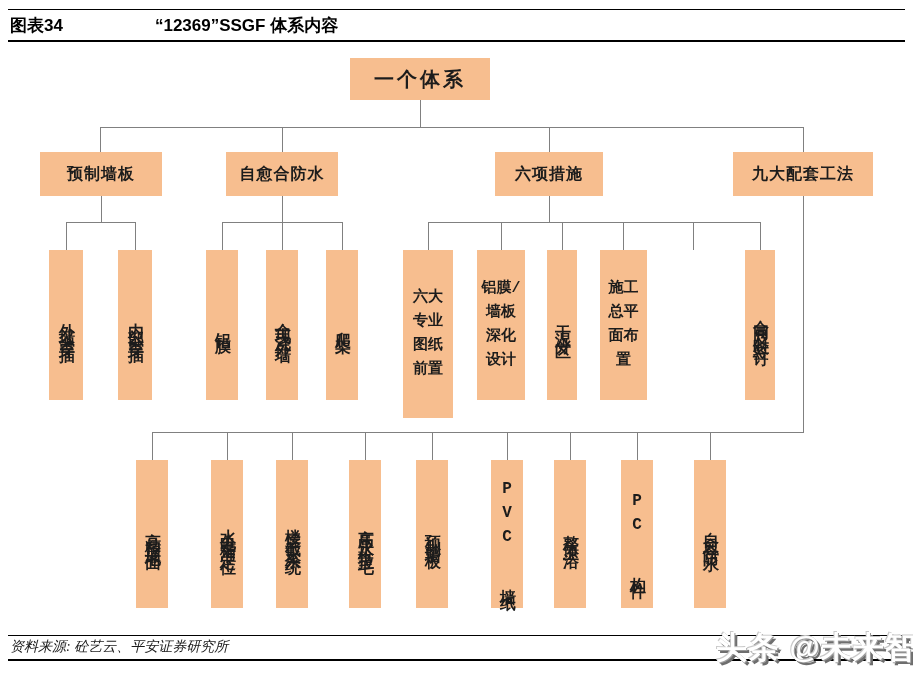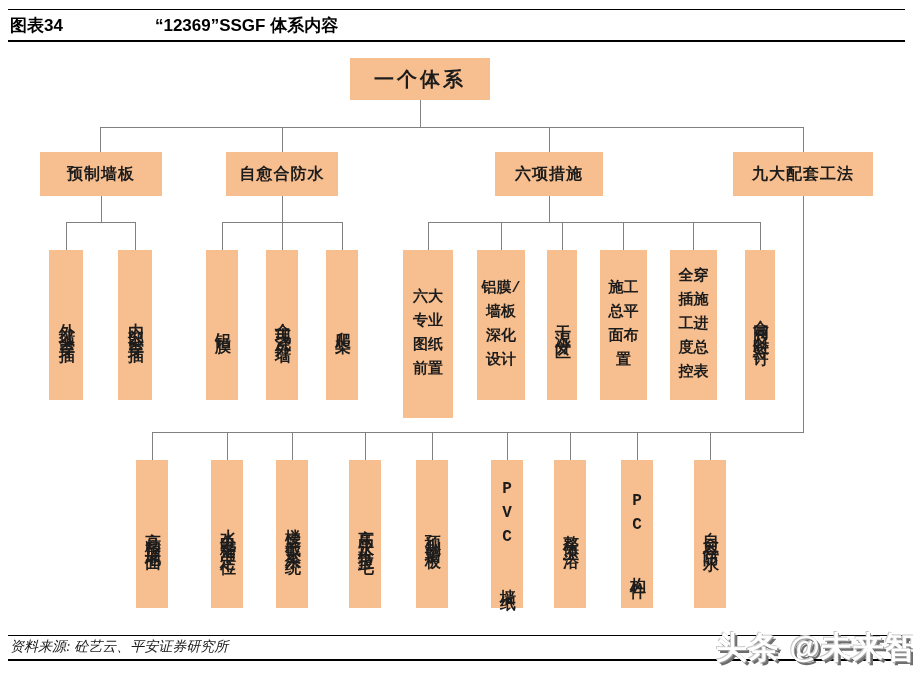--- a/index.html
+++ b/index.html
@@ -95,25 +95,20 @@
 前置</div>
   <div class="node h" style="left:477px;top:250px;width:48px;height:150px">铝膜/
 墙板
 深化
 设计</div>
   <div class="node v" style="left:547px;top:250px;width:30px;height:150px">干湿分区</div>
   <div class="node h" style="left:600px;top:250px;width:47px;height:150px">施工
 总平
 面布
 置</div>
-  <div class="node h" style="left:670px;top:250px;width:47px;height:150px">全穿
-插施
-工进
-度总
-控表</div>
   <div class="node v" style="left:745px;top:250px;width:30px;height:150px">合同及时签订</div>
 
   <div class="node v" style="left:136px;top:460px;width:32px;height:148px">高精度地面</div>
   <div class="node v" style="left:211px;top:460px;width:32px;height:148px">水电精准定位</div>
   <div class="node v" style="left:276px;top:460px;width:32px;height:148px">楼层截水系统</div>
   <div class="node v" style="left:349px;top:460px;width:32px;height:148px">高压水枪拉毛</div>
   <div class="node v" style="left:416px;top:460px;width:32px;height:148px">预制墙板</div>
   <div class="node v" style="left:491px;top:460px;width:32px;height:148px">PVC 墙纸</div>
   <div class="node v" style="left:554px;top:460px;width:32px;height:148px">整体卫浴</div>
   <div class="node v" style="left:621px;top:460px;width:32px;height:148px">PC 构件</div>

